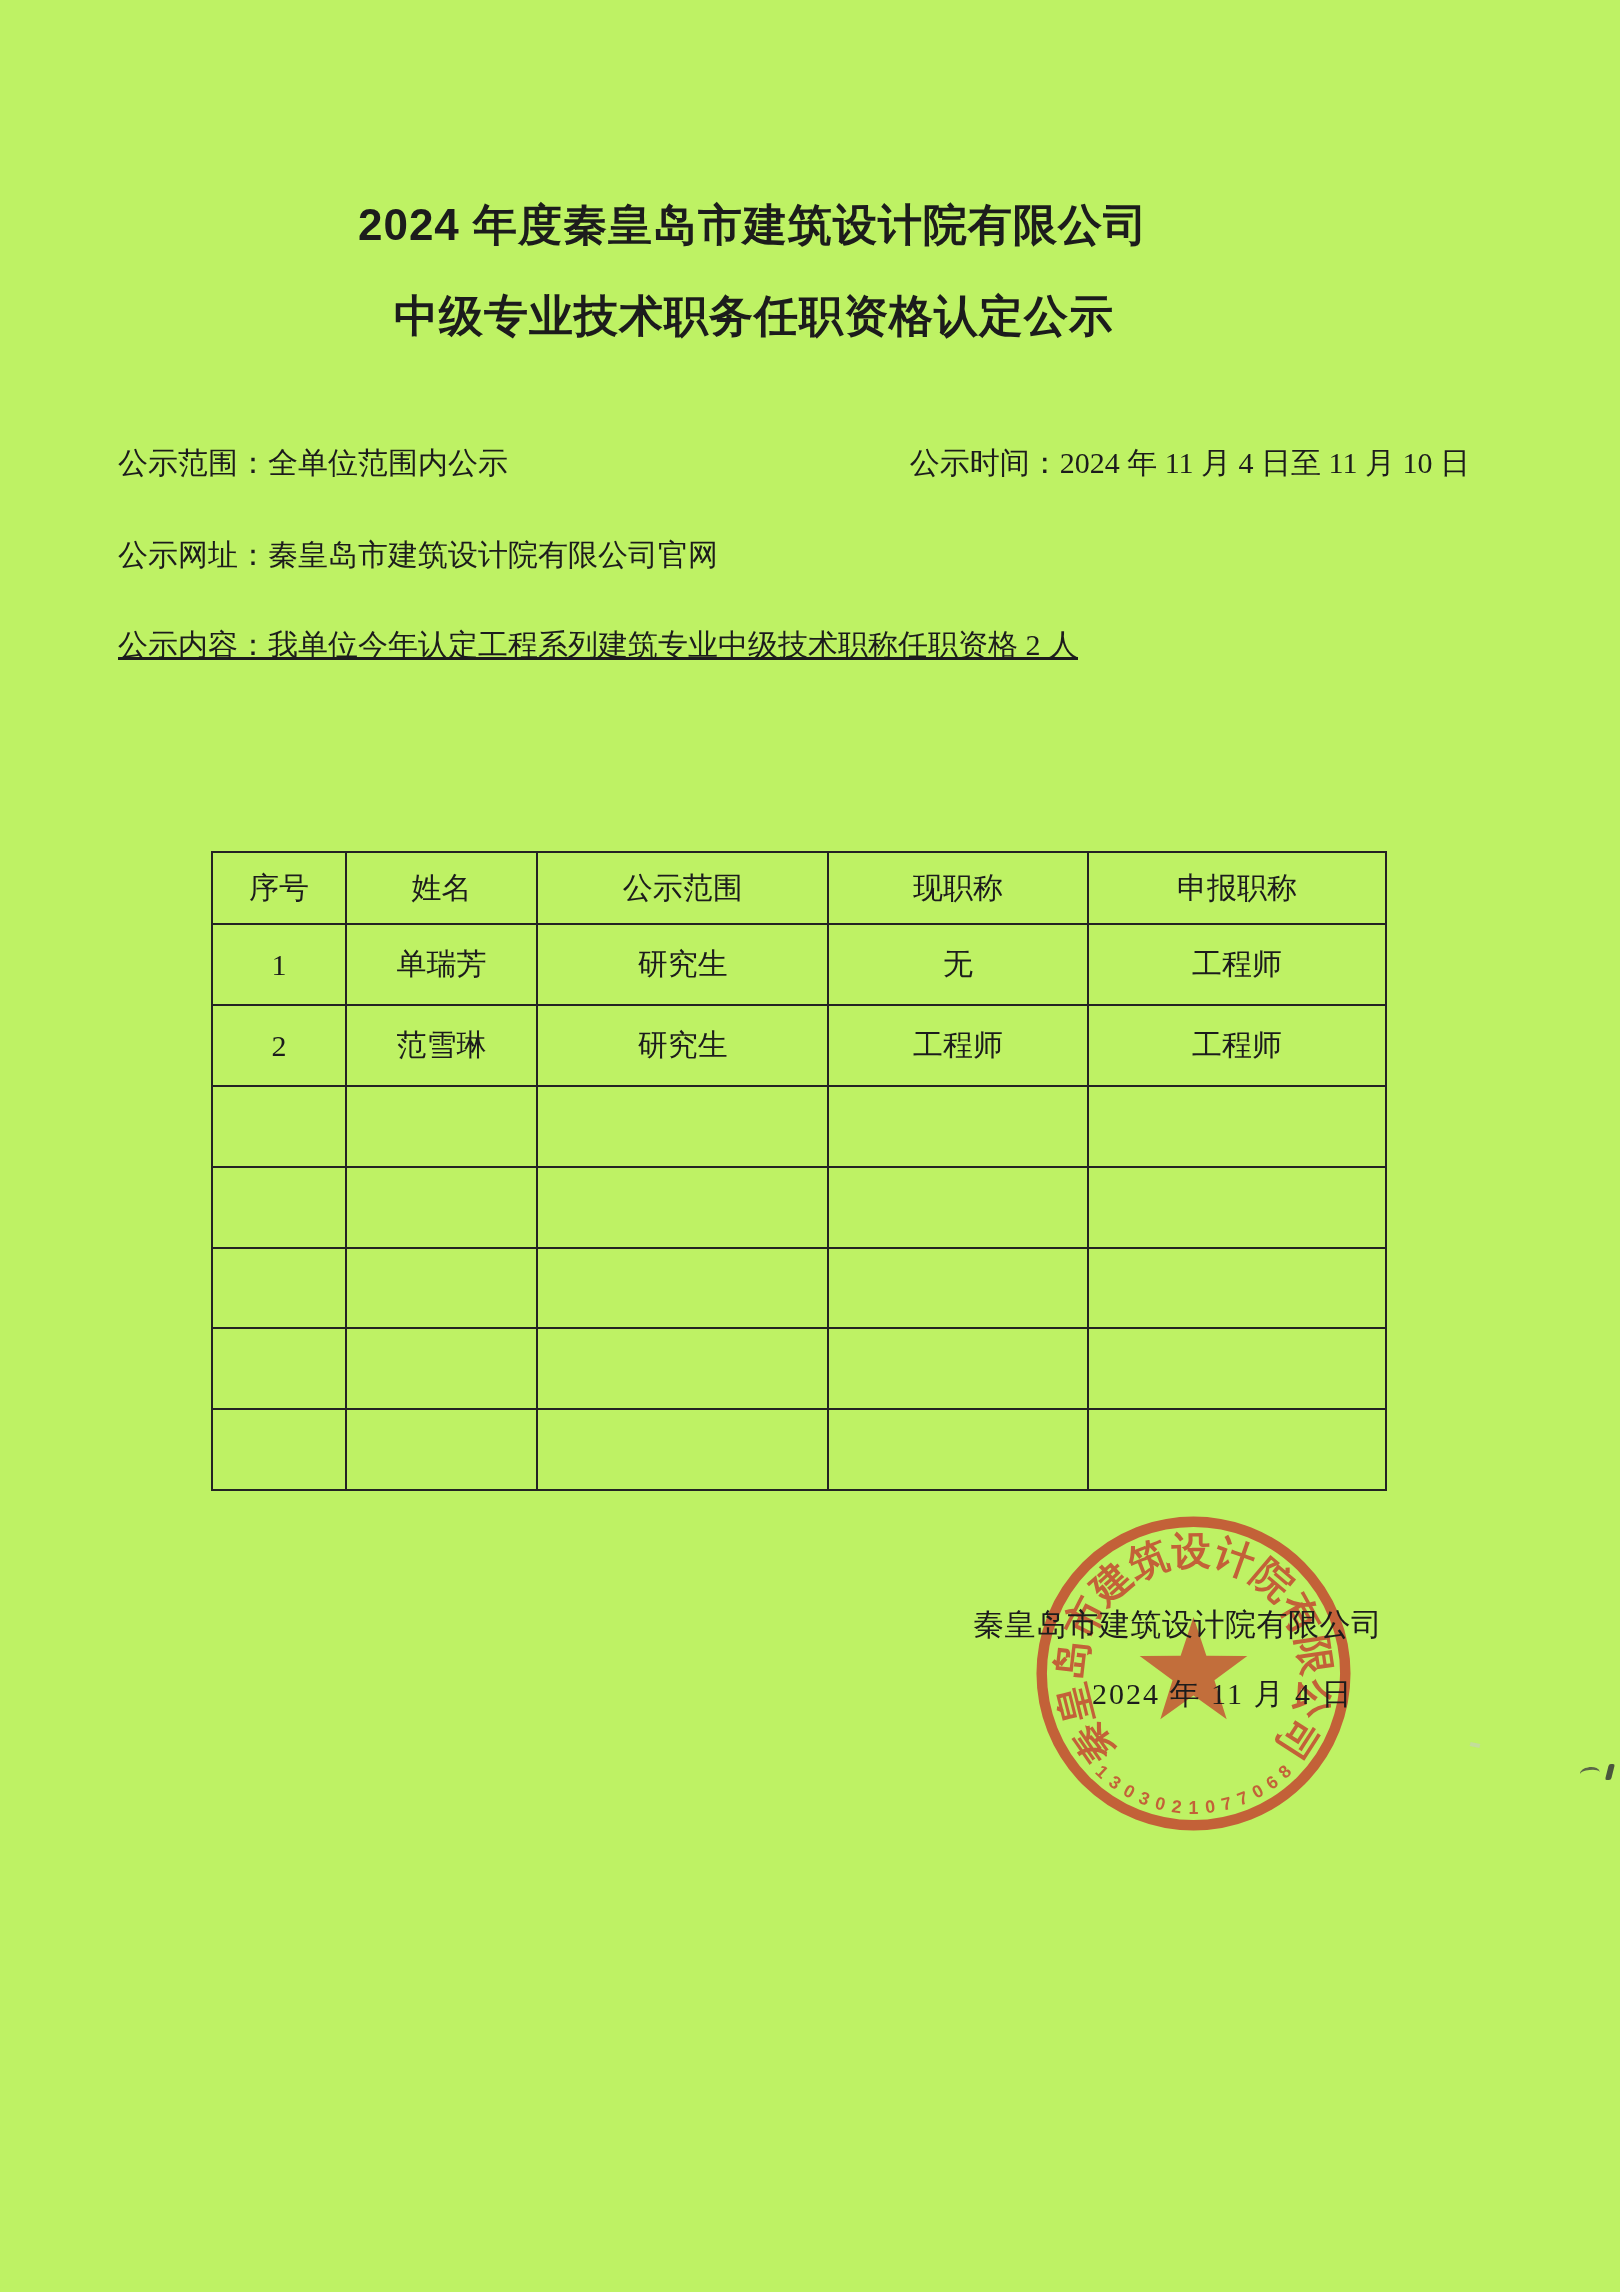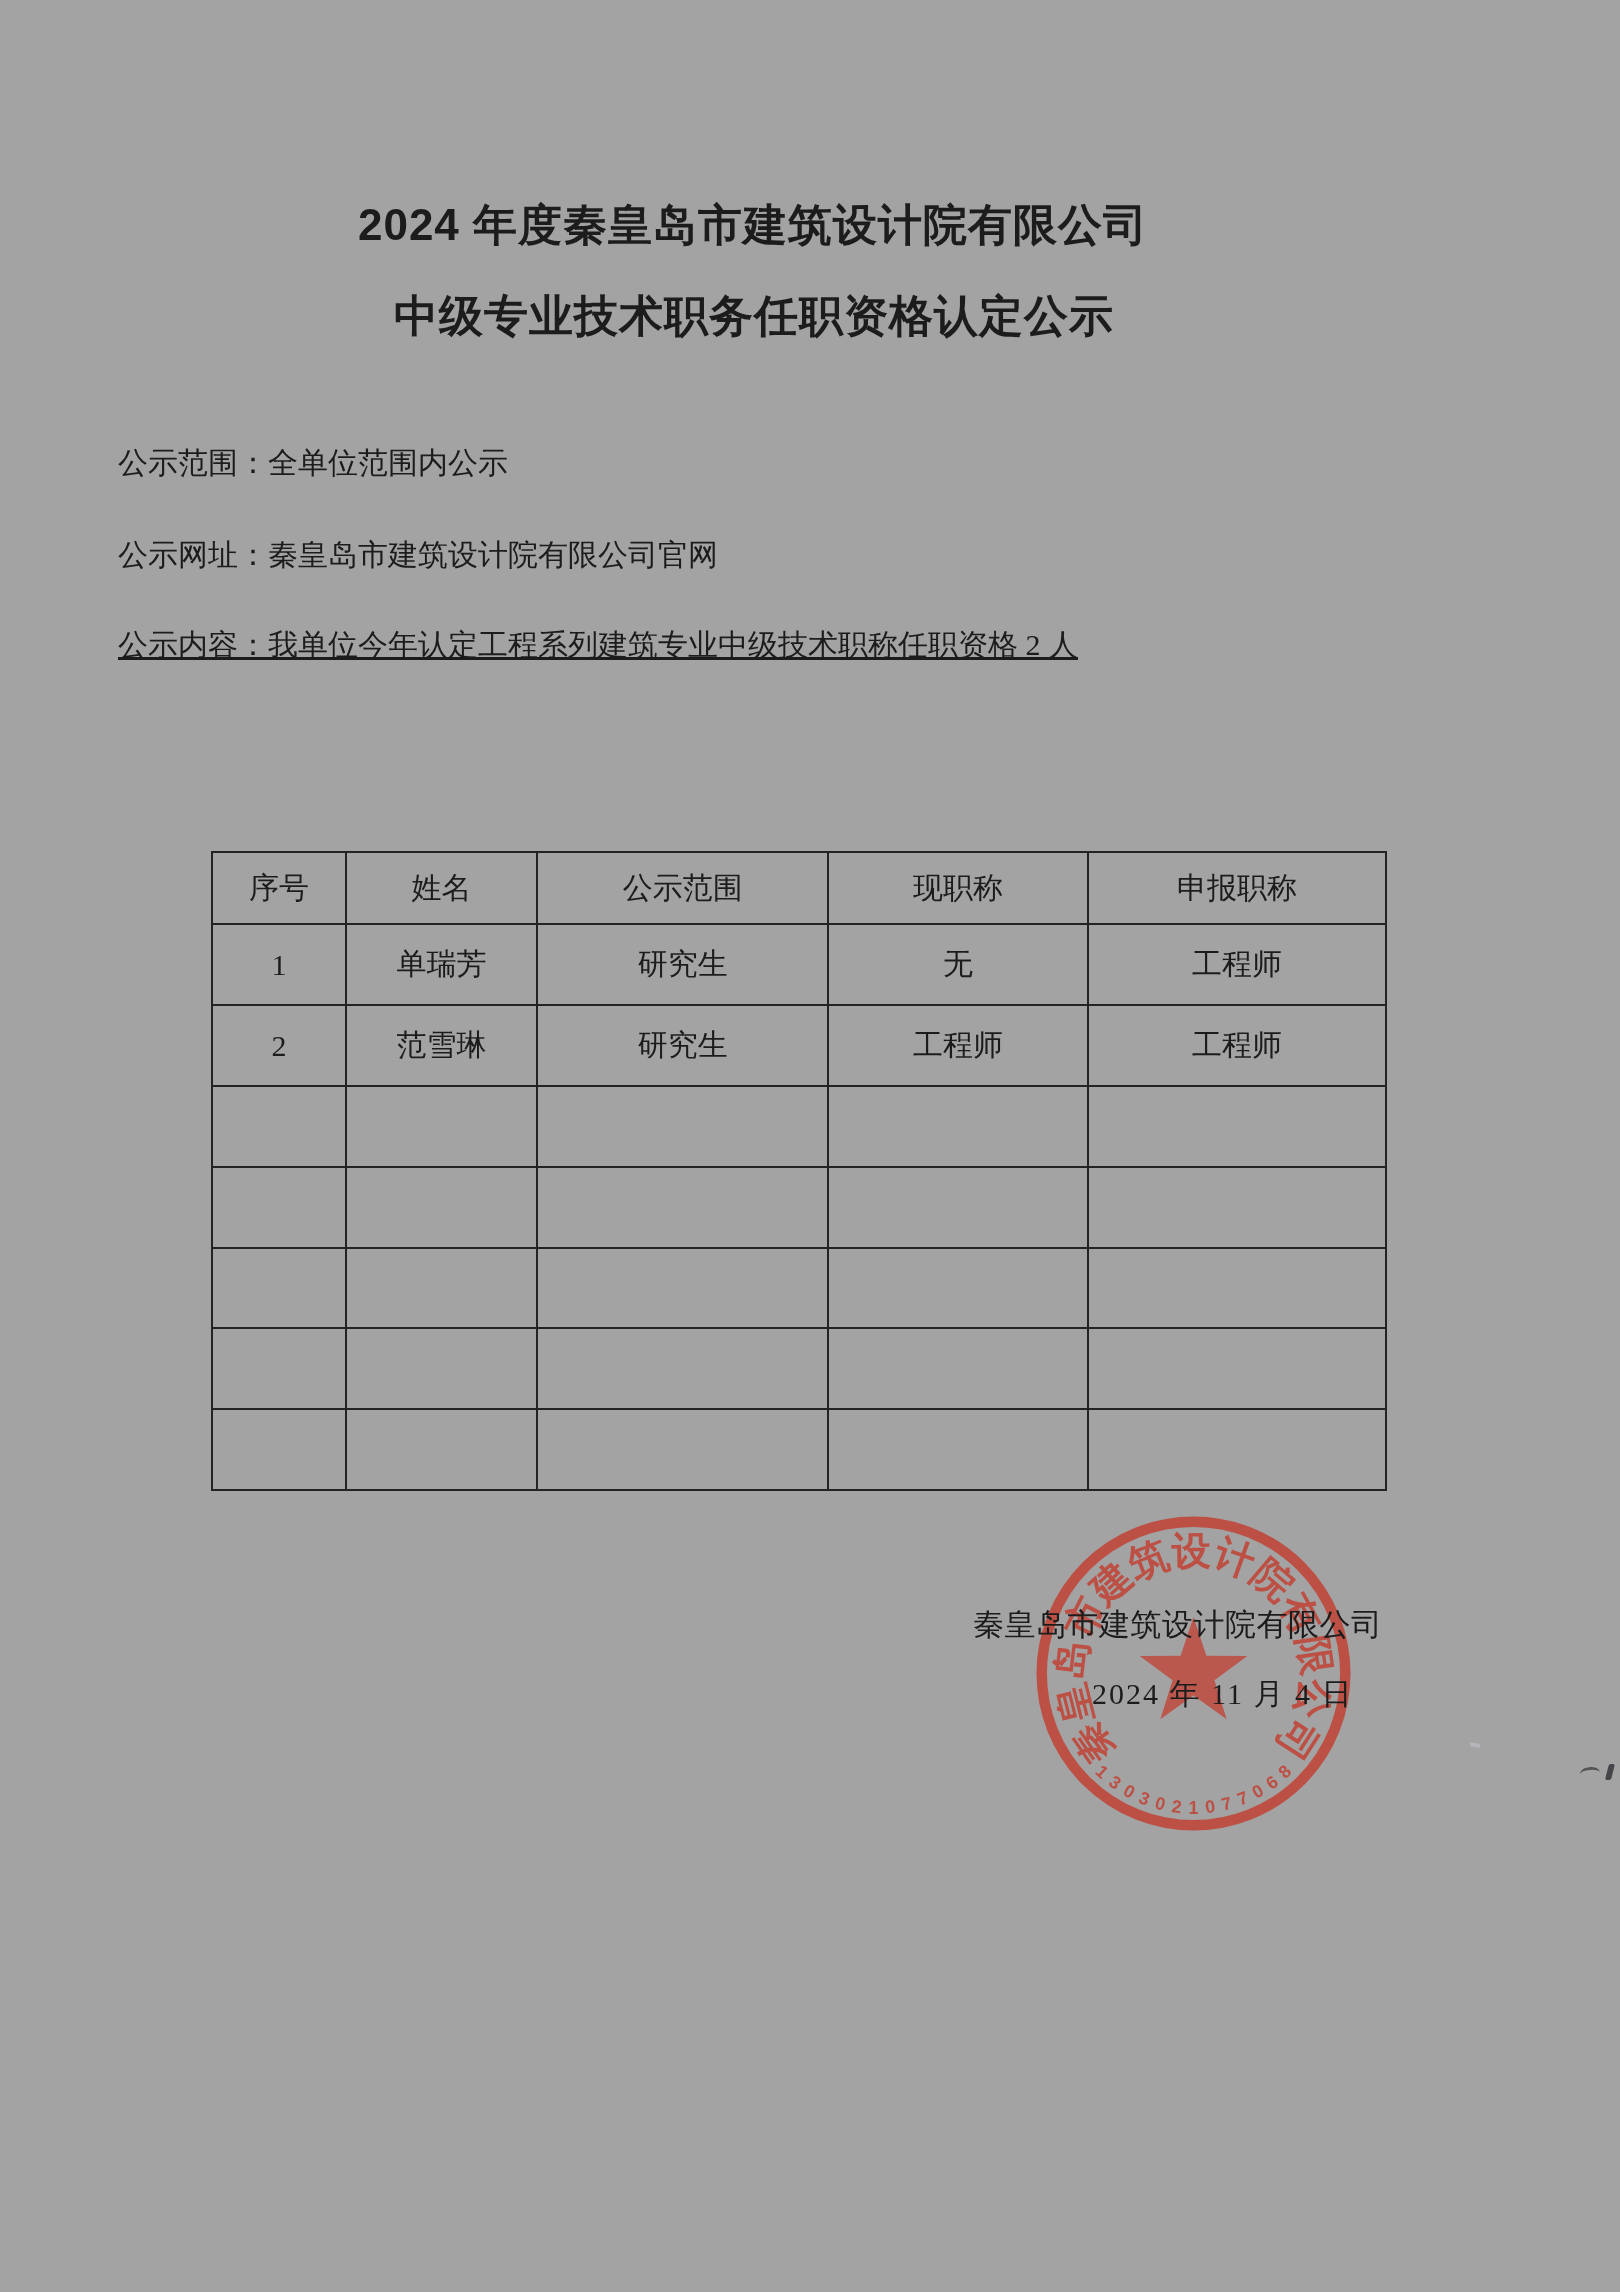--- a/index.html
+++ b/index.html
@@ -5,21 +5,21 @@
   html, body { margin: 0; padding: 0; }
   body {
     width: 1620px; height: 2293px;
     background: #f4f4f6;
     font-family: "Liberation Serif", "DejaVu Serif", serif;
     color: #1c1c1c;
   }
   .page {
     position: relative;
     width: 1620px; height: 2293px;
-    background: #a3a3a3;
+    background: #bef264;
     overflow: hidden;
   }
   
   .title-block {
     position: absolute;
     top: 0; left: 0;
     width: 1506px;
     text-align: center;
     font-family: "Liberation Sans", "DejaVu Sans", sans-serif;
     font-weight: 700;
@@ -104,20 +104,21 @@
 
 <div class="page">
 
   <div class="title-block">
     <h1 class="title-line1">2024 年度秦皇岛市建筑设计院有限公司</h1>
     <h1 class="title-line2">中级专业技术职务任职资格认定公示</h1>
   </div>
 
   <div class="meta-row1">
     <span>公示范围：全单位范围内公示</span>
+    <span>公示时间：2024 年 11 月 4 日至 11 月 10 日</span>
   </div>
   <div class="meta-line meta-row2">公示网址：秦皇岛市建筑设计院有限公司官网</div>
   <div class="meta-line meta-row3">公示内容：我单位今年认定工程系列建筑专业中级技术职称任职资格 2 人</div>
 
 
   <table class="roster">
     <colgroup>
       <col class="c1">
         <col class="c2">
         <col class="c3">

